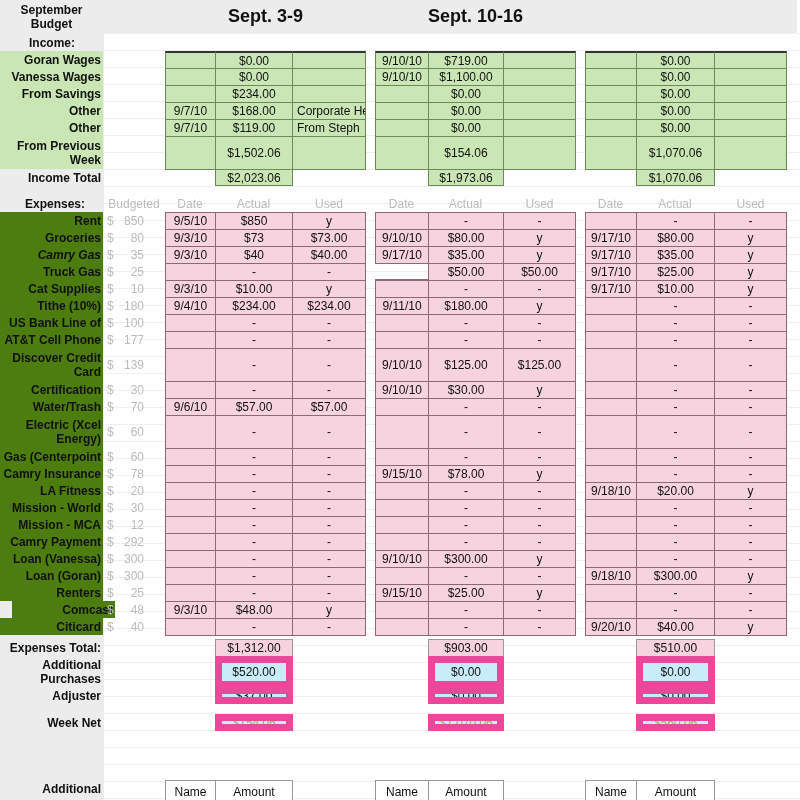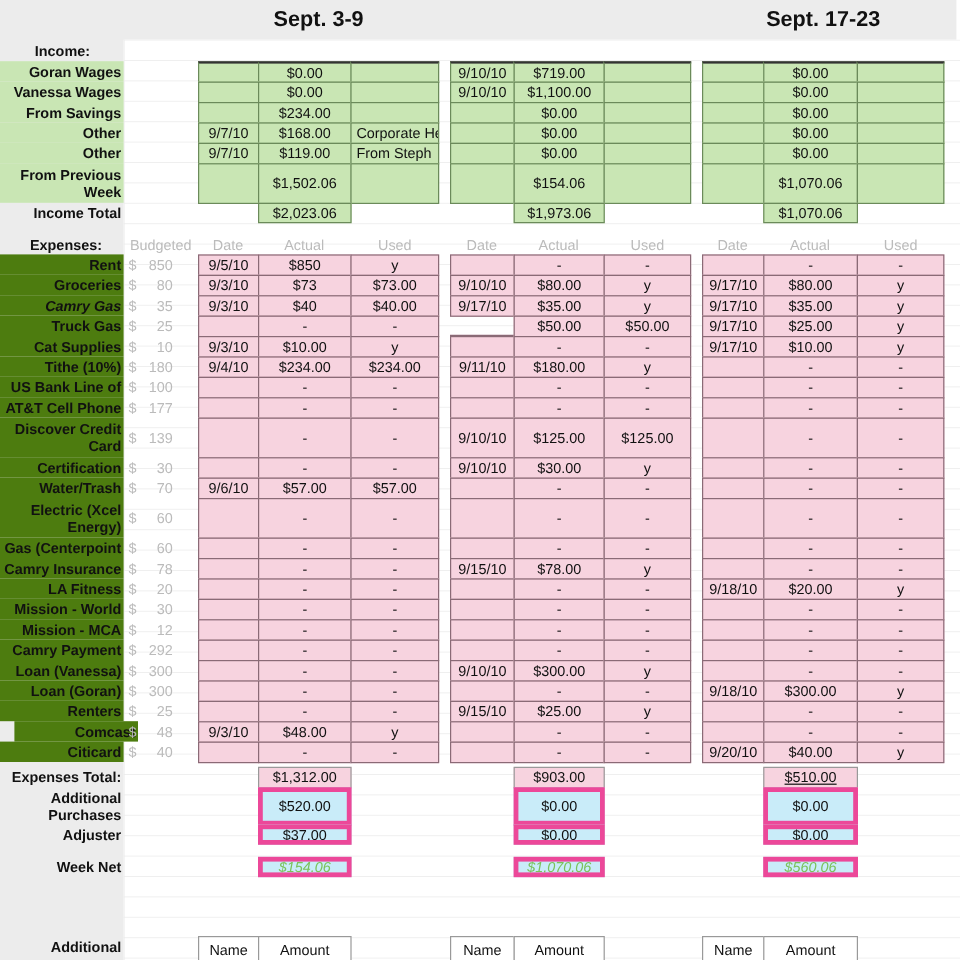--- a/index.html
+++ b/index.html
@@ -9,38 +9,39 @@
     background-image:linear-gradient(to right,#ececec 1px,transparent 1px),linear-gradient(to bottom,#efefef 1px,transparent 1px);
     background-size:auto 17px;}
   .hdr-band{position:absolute;left:0;top:0;width:797px;height:33px;background:#ececec;}
   .left-band{position:absolute;left:0;top:0;width:103px;height:800px;background:#ececec;}
   .cell{position:absolute;box-sizing:border-box;font-size:12px;display:flex;align-items:center;justify-content:center;white-space:nowrap;overflow:hidden;}
   .lbl{position:absolute;box-sizing:border-box;font-size:12px;font-weight:bold;text-align:right;padding-right:2px;line-height:14px;display:flex;align-items:center;justify-content:flex-end;white-space:normal;}
   .green-lbl{background:#c9e6b4;}
   .pink-lbl{background:#4d7c0f;}
   .g{background:#c9e6b4;border:1px solid #6b8a5a;}
   .p{background:#f7d3df;border:1px solid #8a6a76;}
-  .b{background:#c9ecf9;border:4px solid #ec4899;}
+  .b{background:#c9ecf9;border:7px solid #ec4899;}
   .w{background:#fff;border:1px solid #999;}
   .wk-title{position:absolute;top:0;height:33px;font-size:18px;font-weight:bold;display:flex;align-items:center;justify-content:center;}
   .colhdr{position:absolute;font-size:12px;color:#bbb;display:flex;align-items:center;justify-content:center;height:17px;}
   .bud{position:absolute;font-size:12px;color:#bbb;height:17px;width:44px;display:flex;justify-content:space-between;align-items:center;box-sizing:border-box;padding:0 3px 0 4px;}
   .left{justify-content:flex-start;padding-left:4px;}
   .net{color:#7bc25a;font-style:italic;}
 </style>
 </head>
 <body>
 
 <div class="sheet" id="sheet">
   <div class="gridbg"></div>
   <div class="left-band"></div>
   <div class="hdr-band"></div>
 
+  <div class="lbl" style="left:0;top:2px;width:103px;height:30px;justify-content:center;text-align:center;padding-right:0;">September Budget</div>
   <div class="wk-title" style="left:165px;width:201px;">Sept. 3-9</div>
-  <div class="wk-title" style="left:585px;width:202px;">Sept. 17-23</div>
+  <div class="wk-title" style="left:375px;width:201px;">Sept. 10-16</div>
 
   <div class="lbl" style="left:0;top:34px;width:103px;height:17px;padding-right:28px;">Income:</div>
 
   <div id="dyn">
       <div class="lbl green-lbl" style="left: 0px; top: 51px; width: 103px; height: 17px;">Goran Wages</div>
       <div class="cell g" style="left: 165px; top: 51px; width: 51px; height: 18px; border-top: 2px solid rgb(51, 51, 51);"></div>
       <div class="cell g" style="left: 215px; top: 51px; width: 78px; height: 18px; border-top: 2px solid rgb(51, 51, 51);">$0.00</div>
       <div class="cell g left" style="left: 292px; top: 51px; width: 74px; height: 18px; border-top: 2px solid rgb(51, 51, 51);"></div>
       <div class="cell g" style="left: 375px; top: 51px; width: 54px; height: 18px; border-top: 2px solid rgb(51, 51, 51);">9/10/10</div>
       <div class="cell g" style="left: 428px; top: 51px; width: 76px; height: 18px; border-top: 2px solid rgb(51, 51, 51);">$719.00</div>
@@ -444,21 +445,21 @@
       <div class="cell b" style="left: 215px; top: 687px; width: 78px; height: 17px;">$37.00</div>
       <div class="cell b net" style="left: 215px; top: 714px; width: 78px; height: 17px;">$154.06</div>
       <div class="cell w" style="left: 165px; top: 780px; width: 51px; height: 30px; align-items: flex-end; padding-bottom: 10px;">Name</div>
       <div class="cell w" style="left: 215px; top: 780px; width: 78px; height: 30px; align-items: flex-end; padding-bottom: 10px;">Amount</div>
       <div class="cell p" style="left: 428px; top: 639px; width: 76px; height: 18px; border-color: rgb(153, 153, 153);">$903.00</div>
       <div class="cell b" style="left: 428px; top: 656px; width: 76px; height: 32px;">$0.00</div>
       <div class="cell b" style="left: 428px; top: 687px; width: 76px; height: 17px;">$0.00</div>
       <div class="cell b net" style="left: 428px; top: 714px; width: 76px; height: 17px;">$1,070.06</div>
       <div class="cell w" style="left: 375px; top: 780px; width: 54px; height: 30px; align-items: flex-end; padding-bottom: 10px;">Name</div>
       <div class="cell w" style="left: 428px; top: 780px; width: 76px; height: 30px; align-items: flex-end; padding-bottom: 10px;">Amount</div>
-      <div class="cell p" style="left: 636px; top: 639px; width: 79px; height: 18px; border-color: rgb(153, 153, 153); text-decoration: underline;">$510.00</div>
+      <div class="cell p" style="left: 636px; top: 639px; width: 79px; height: 18px; border-color: rgb(153, 153, 153);">$510.00</div>
       <div class="cell b" style="left: 636px; top: 656px; width: 79px; height: 32px;">$0.00</div>
       <div class="cell b" style="left: 636px; top: 687px; width: 79px; height: 17px;">$0.00</div>
       <div class="cell b net" style="left: 636px; top: 714px; width: 79px; height: 17px;">$560.06</div>
       <div class="cell w" style="left: 585px; top: 780px; width: 52px; height: 30px; align-items: flex-end; padding-bottom: 10px;">Name</div>
       <div class="cell w" style="left: 636px; top: 780px; width: 79px; height: 30px; align-items: flex-end; padding-bottom: 10px;">Amount</div>
       <div class="lbl" style="left: 0px; top: 782px; width: 103px; height: 18px; align-items: flex-start;">Additional</div>
     </div>
 </div>
 
 </body></html>

